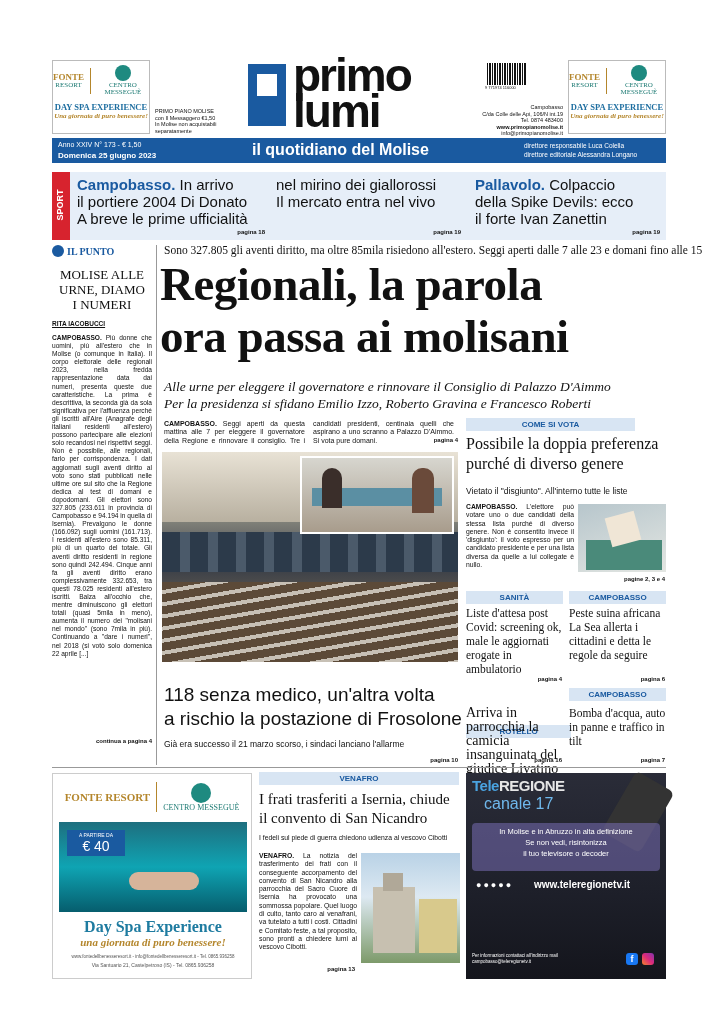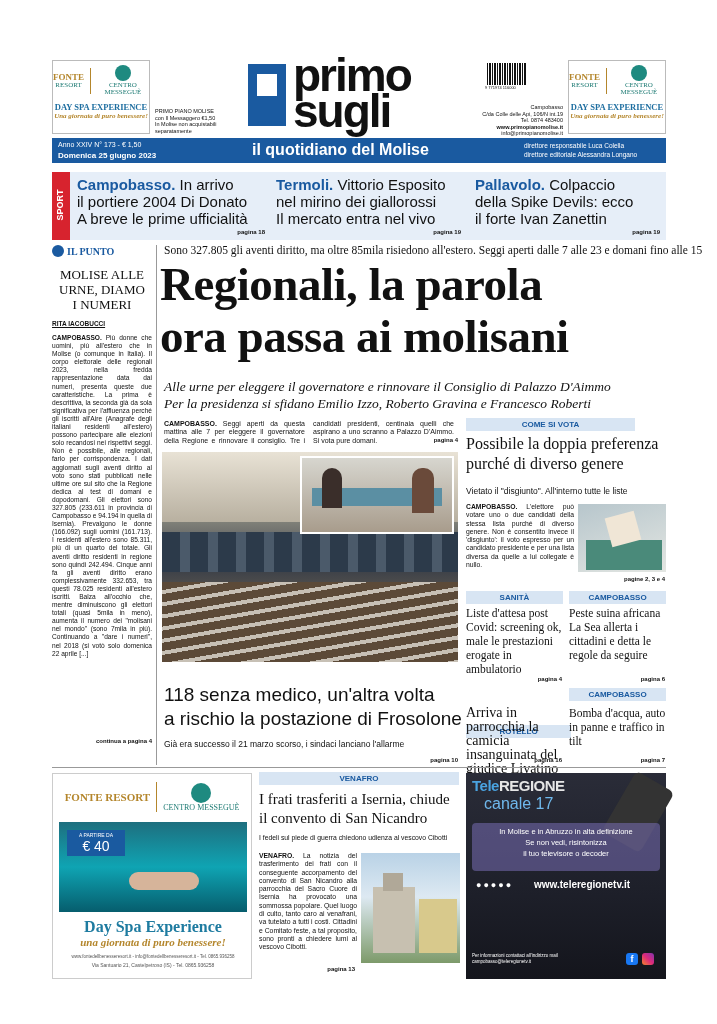--- a/index.html
+++ b/index.html
@@ -44,21 +44,21 @@
 <div class="abs" style="left:155px;top:108px;width:80px;font-size:5.5px;line-height:6.5px">
   <div>PRIMO PIANO MOLISE</div>
   <div>con Il Messaggero €1,50</div>
   <div>In Molise non acquistabili</div>
   <div>separatamente</div>
 </div>
 <div class="abs" style="left:243px;top:62px;width:240px;height:72px">
   <div class="abs" style="left:5px;top:2px;width:38px;height:62px;background:#1a5aa0"></div>
   <div class="abs" style="left:14px;top:12px;width:20px;height:22px;background:#fff"></div>
   <div class="abs" style="left:50px;top:-10px;font-size:46px;font-weight:bold;letter-spacing:-2px;color:#111;line-height:46px">primo</div>
-  <div class="abs" style="left:50px;top:26px;font-size:46px;font-weight:bold;letter-spacing:-2px;color:#111;line-height:46px">sugli</div>
+  <div class="abs" style="left:50px;top:26px;font-size:46px;font-weight:bold;letter-spacing:-2px;color:#111;line-height:46px">lumi</div>
   <div class="abs" style="left:14px;top:56px;font-size:8px;font-weight:bold;color:#1a5aa0">molise</div>
 </div>
 <div class="abs" style="left:487px;top:63px;width:40px;height:22px;background:repeating-linear-gradient(90deg,#111 0 1px,#fff 1px 2px,#111 2px 4px,#fff 4px 5px)"></div>
 <div class="abs" style="left:485px;top:85px;font-size:4px">9 771974 116000</div>
 <div class="abs" style="left:478px;top:104px;width:85px;font-size:5.5px;line-height:6.5px;text-align:right">
   <div>Campobasso</div>
   <div>C/da Colle delle Api, 106/N int.19</div>
   <div>Tel. 0874 483400</div>
   <div style="font-weight:bold">www.primopianomolise.it</div>
   <div>info@primopianomolise.it</div>
@@ -77,21 +77,20 @@
     <div style="position:absolute;left:-12px;top:28px;transform:rotate(-90deg);font-size:9px;font-weight:bold;width:40px;text-align:center">SPORT</div>
   </div>
 </div>
 <div class="abs" style="left:77px;top:176px;width:200px;font-size:15px;line-height:17px;color:#1a5aa0">
   <div><b>Campobasso.</b><span style="color:#111"> In arrivo</span></div>
   <div style="color:#111">il portiere 2004 Di Donato</div>
   <div style="color:#111">A breve le prime ufficialità</div>
 </div>
 <div class="abs pg" style="left:200px;top:229px;width:65px">pagina 18</div>
 <div class="abs" style="left:276px;top:176px;width:220px;font-size:15px;line-height:17px;color:#1a5aa0">
-  <div><b>Termoli.</b><span style="color:#111"> Vittorio Esposito</span></div>
   <div style="color:#111">nel mirino dei giallorossi</div>
   <div style="color:#111">Il mercato entra nel vivo</div>
 </div>
 <div class="abs pg" style="left:396px;top:229px;width:65px">pagina 19</div>
 <div class="abs" style="left:475px;top:176px;width:190px;font-size:15px;line-height:17px;color:#1a5aa0">
   <div><b>Pallavolo.</b><span style="color:#111"> Colpaccio</span></div>
   <div style="color:#111">della Spike Devils: ecco</div>
   <div style="color:#111">il forte Ivan Zanettin</div>
 </div>
 <div class="abs pg" style="left:595px;top:229px;width:65px">pagina 19</div>
@@ -151,21 +150,21 @@
 <div class="abs small" style="left:466px;top:503px;width:108px;text-align:justify;font-size:6.8px">
   <b>CAMPOBASSO.</b><span> L'elettore può votare uno o due candidati della stessa lista purché di diverso genere. Non è consentito invece il 'disgiunto': il voto espresso per un candidato presidente e per una lista diversa da quelle a lui collegate è nullo.</span>
 </div>
 <div class="abs photo" style="left:578px;top:504px;width:88px;height:68px;background:linear-gradient(160deg,#b7c6cc,#e3e6e2)">
   <div class="abs" style="left:8px;top:36px;width:76px;height:30px;background:#4a8a7a"></div>
   <div class="abs" style="left:30px;top:10px;width:30px;height:30px;background:#f0e6d6;transform:rotate(-15deg)"></div>
 </div>
 <div class="abs pg" style="left:580px;top:576px;width:85px">pagine 2, 3 e 4</div>
 
 <div class="abs label-bar" style="left:466px;top:591px;width:97px">SANITÀ</div>
-<div class="abs serif" style="left:466px;top:606px;width:97px;font-size:11.5px;line-height:14px">Liste d'attesa post Covid: screening ok, male le prestazioni erogate in ambulatorio</div>
+<div class="abs serif" style="left:466px;top:606px;width:97px;font-size:11.5px;line-height:14px">Liste d'attesa post Covid: screening ok, male le aggiornati erogate in ambulatorio</div>
 <div class="abs pg" style="left:500px;top:676px;width:62px">pagina 4</div>
 
 <div class="abs label-bar" style="left:569px;top:591px;width:97px">CAMPOBASSO</div>
 <div class="abs serif" style="left:569px;top:606px;width:97px;font-size:11.5px;line-height:14px">Peste suina africana La Sea allerta i cittadini e detta le regole da seguire</div>
 <div class="abs pg" style="left:603px;top:676px;width:62px">pagina 6</div>
 
 <div class="abs label-bar" style="left:466px;top:725px;width:105px">ROTELLO</div>
 <div class="abs serif" style="left:466px;top:706px;width:97px;font-size:14px;line-height:14px">Arriva in parrocchia la camicia insanguinata del giudice Livatino</div>
 <div class="abs pg" style="left:500px;top:757px;width:62px">pagina 16</div>
 

